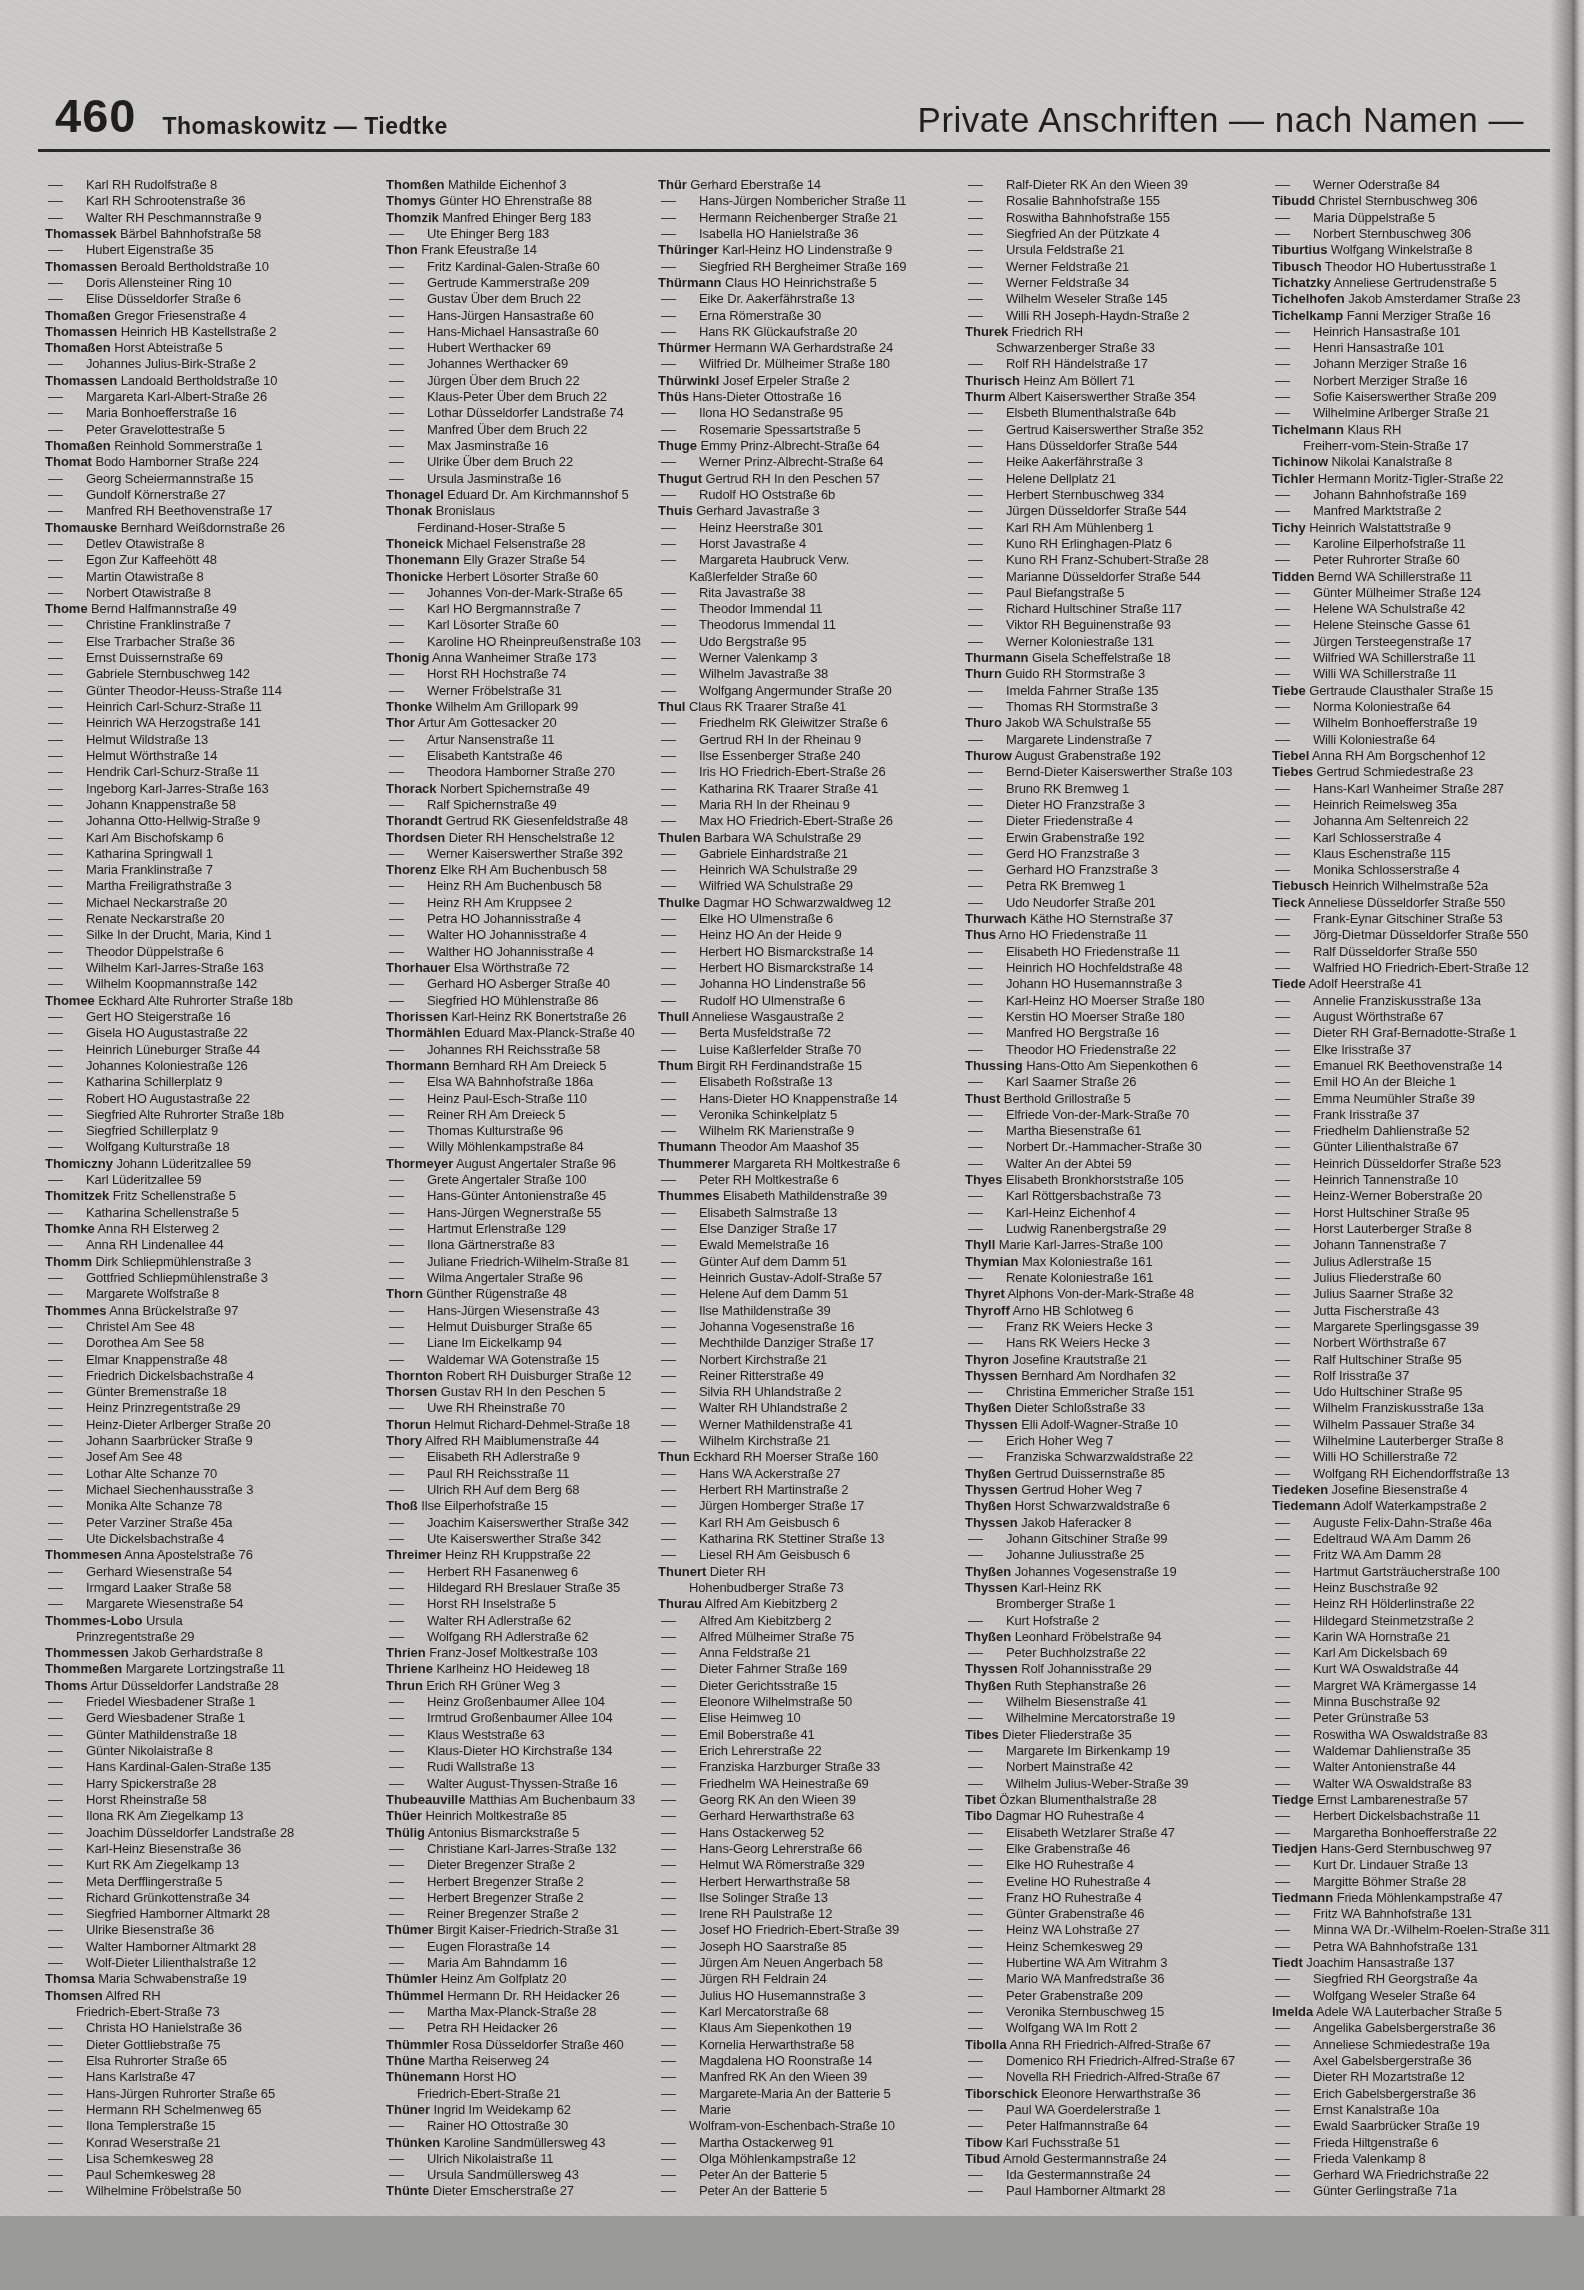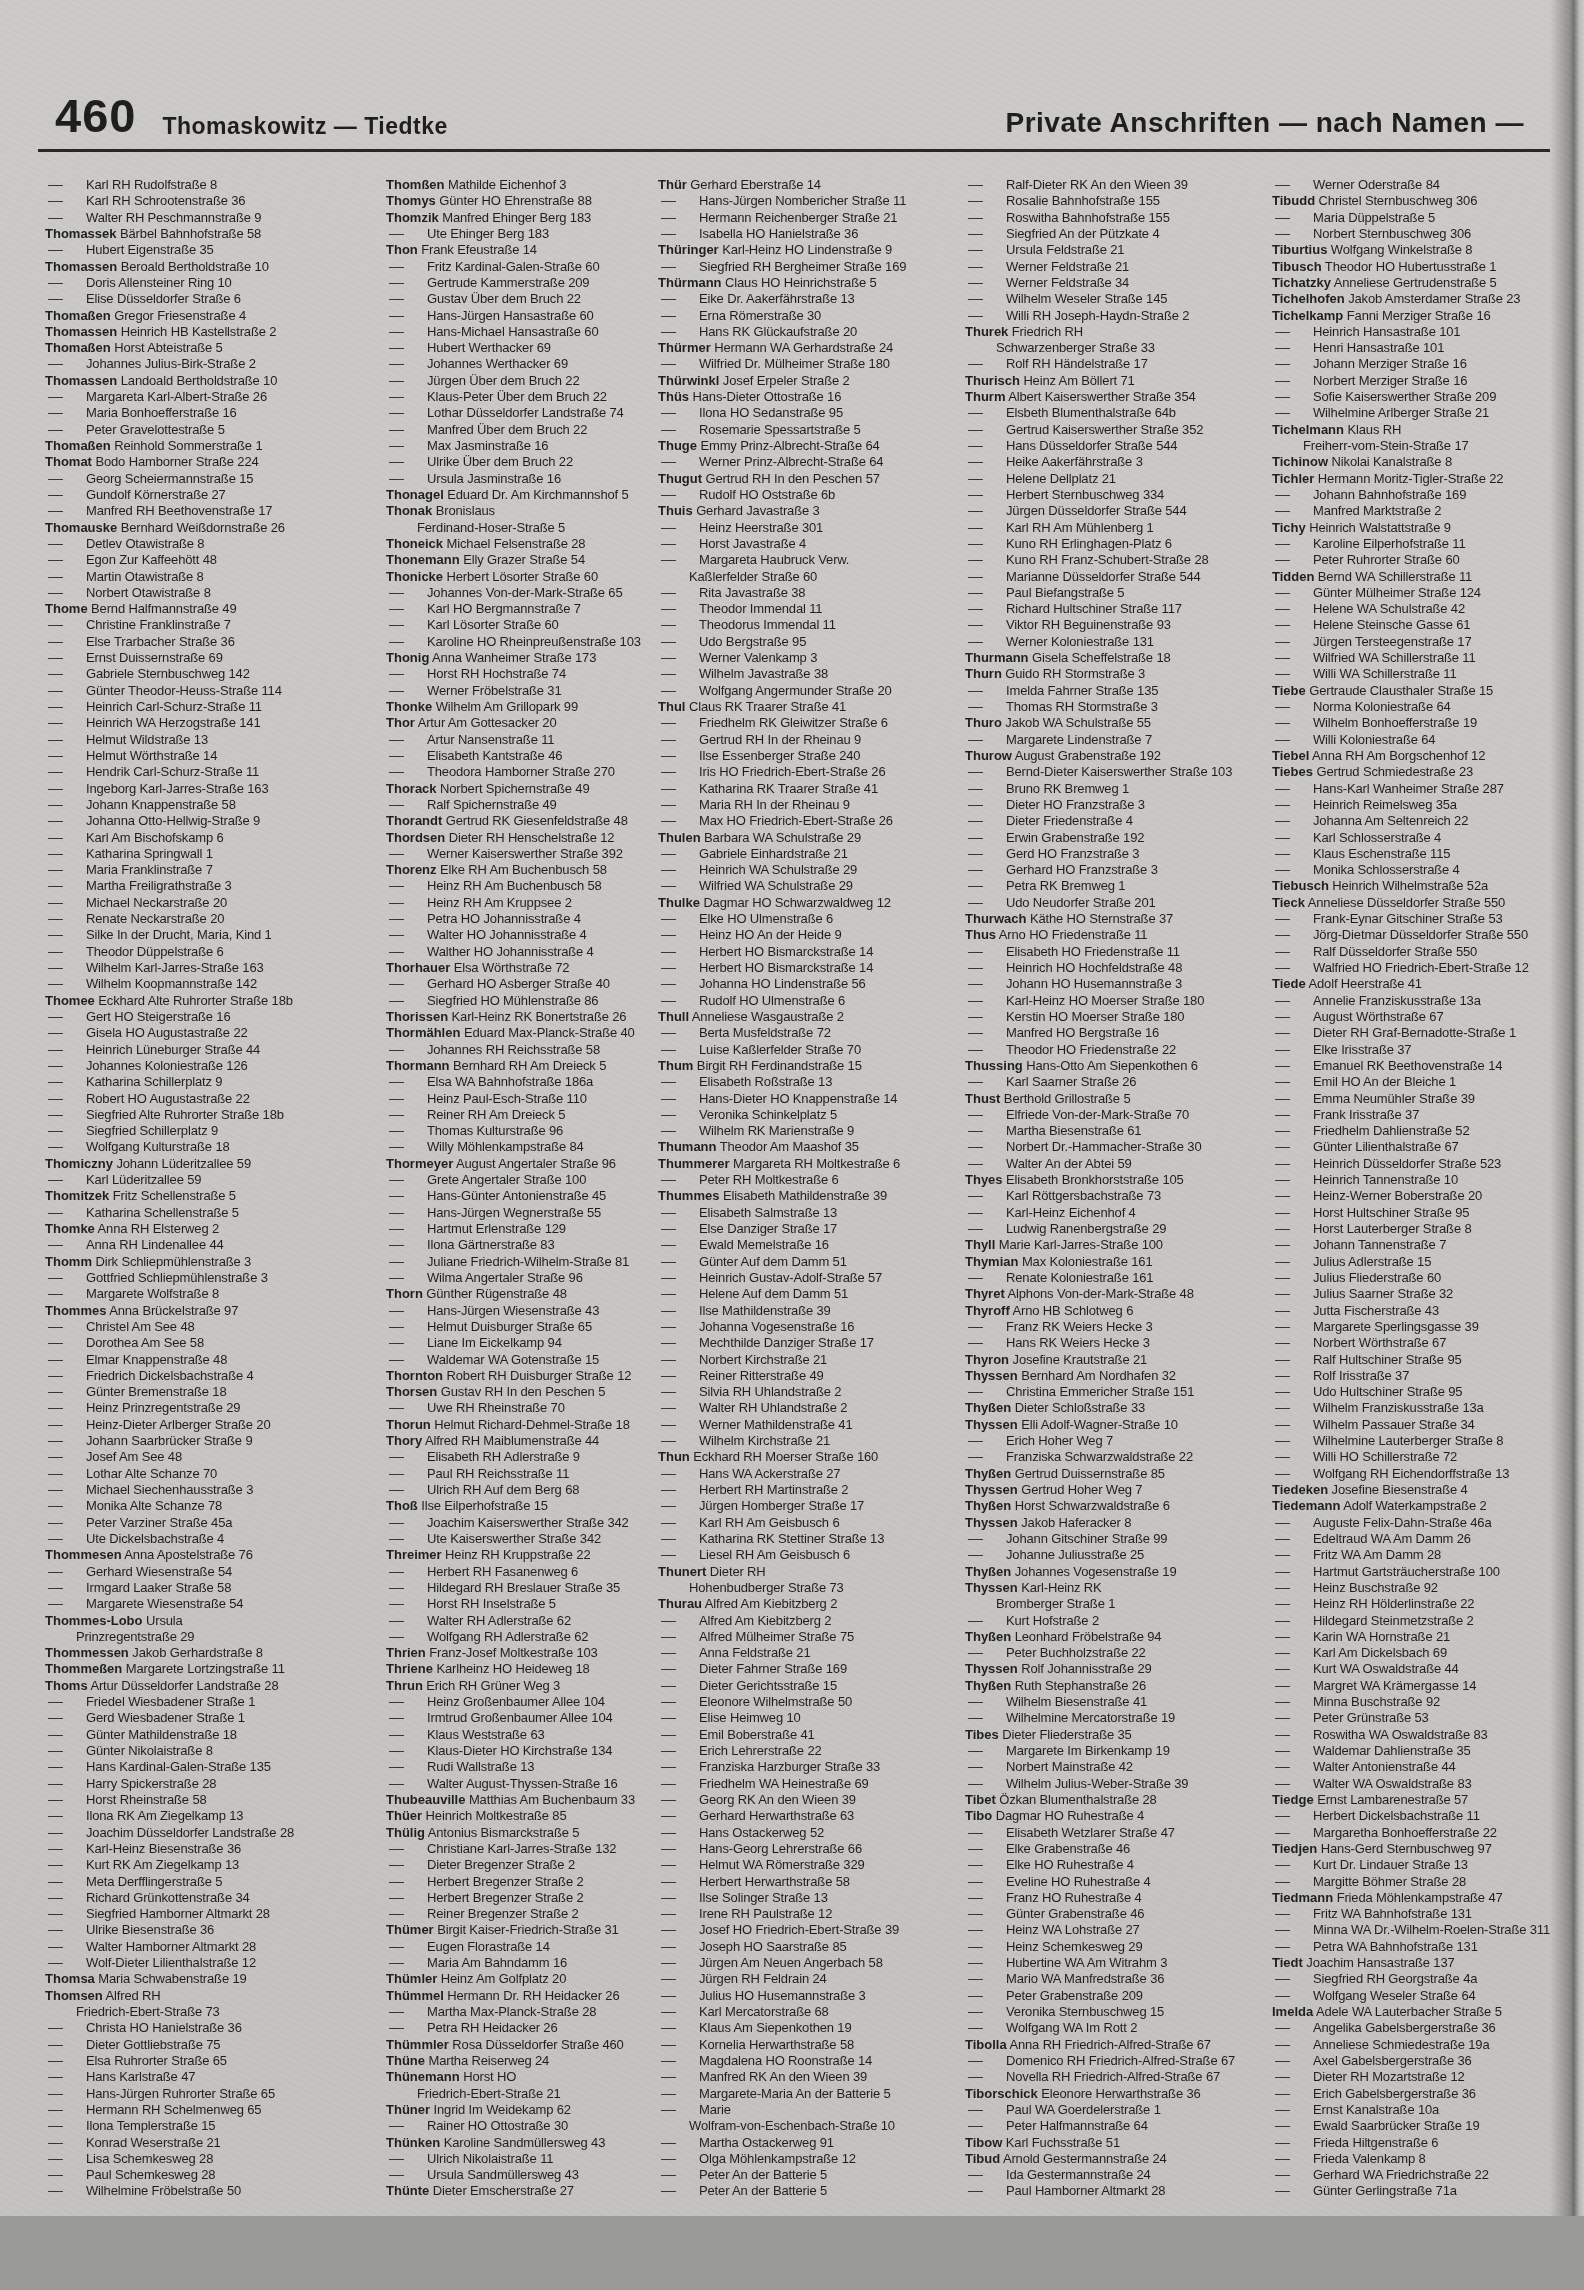--- a/index.html
+++ b/index.html
@@ -8,21 +8,21 @@
     font-family:"Liberation Sans",sans-serif;color:#1d1d1b;}
   .grain{position:absolute;inset:0;pointer-events:none;opacity:.5;
     background:repeating-linear-gradient(27deg,rgba(255,255,255,.03) 0 3px,rgba(0,0,0,.025) 3px 6px);}
   .edge{position:absolute;top:0;right:0;width:34px;height:100%;
     background:linear-gradient(90deg,rgba(0,0,0,0) 0%,rgba(55,55,52,.40) 58%,rgba(40,40,38,.55) 70%,rgba(170,170,166,.5) 86%,rgba(205,205,200,.7) 100%);}
   header{position:absolute;top:92px;left:55px;right:60px;display:flex;
     justify-content:space-between;align-items:flex-end;}
   .h-left{display:flex;align-items:flex-end;gap:26px;white-space:nowrap;}
   .pg{font-weight:bold;font-size:47px;line-height:1;letter-spacing:1px;}
   .range{font-weight:bold;font-size:23px;line-height:1.08;letter-spacing:.5px;}
-  .h-right{font-weight:bold;font-size:28px;line-height:1.1;letter-spacing:.5px;white-space:nowrap;}
+  .h-right{font-weight:normal;font-size:35px;line-height:1.1;letter-spacing:.5px;white-space:nowrap;}
   .rule{position:absolute;top:149px;left:38px;width:1512px;height:3px;background:#262624;}
   main{position:absolute;top:0;left:0;width:100%;height:100%;}
   .col{position:absolute;top:177px;width:302px;}
   .col:nth-of-type(1){left:45px;}
   .col:nth-of-type(2){left:360px;margin-left:26px;}
   .col:nth-of-type(3){left:658px;}
   .col:nth-of-type(4){left:965px;}
   .col:nth-of-type(5){left:1272px;}
   .ln{height:16.32px;line-height:16.32px;font-size:13px;white-space:nowrap;letter-spacing:-.15px;}
   .ln .sn{font-weight:bold;letter-spacing:0;}

